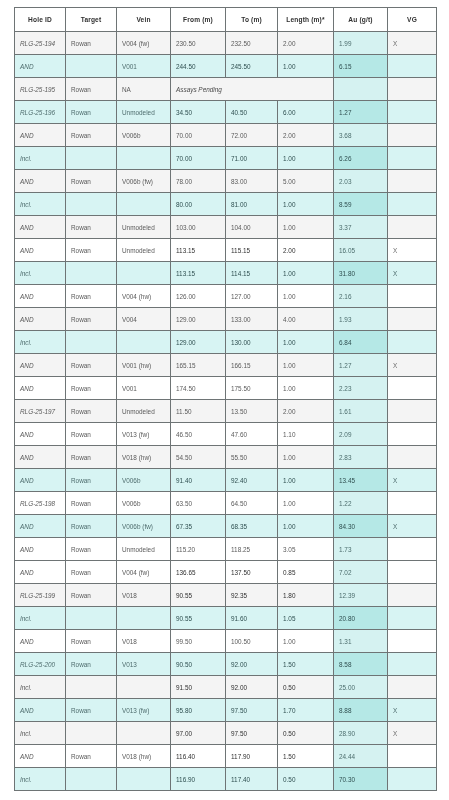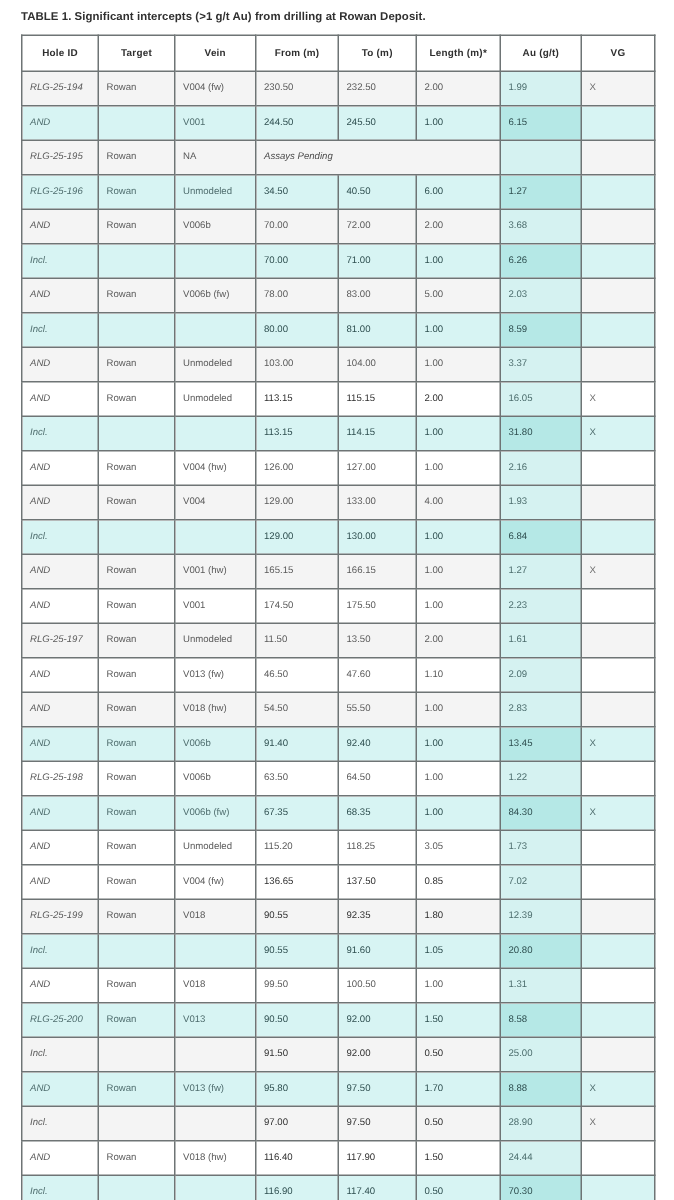--- a/index.html
+++ b/index.html
@@ -83,21 +83,20 @@
   td.vg-col { color: #6d6d6d; }
   td.au-col { color: #4c6d6d; }
   tr.band-cyan > td { color: #4f6d6e; }
   tr.band-cyan > td.bold-val { color: #2f4f50; }
 </style>
 </head>
 <body>
 
 <div class="page">
 
-  <div class="table-caption">TABLE 1. Significant intercepts (&gt;1 g/t Au) from drilling at Rowan Deposit.</div>
 
   <table class="intercepts">
     <colgroup>
       <col class="c-hole">
         <col class="c-target">
         <col class="c-vein">
         <col class="c-from">
       <col class="c-to">
         <col class="c-length">
         <col class="c-au">

